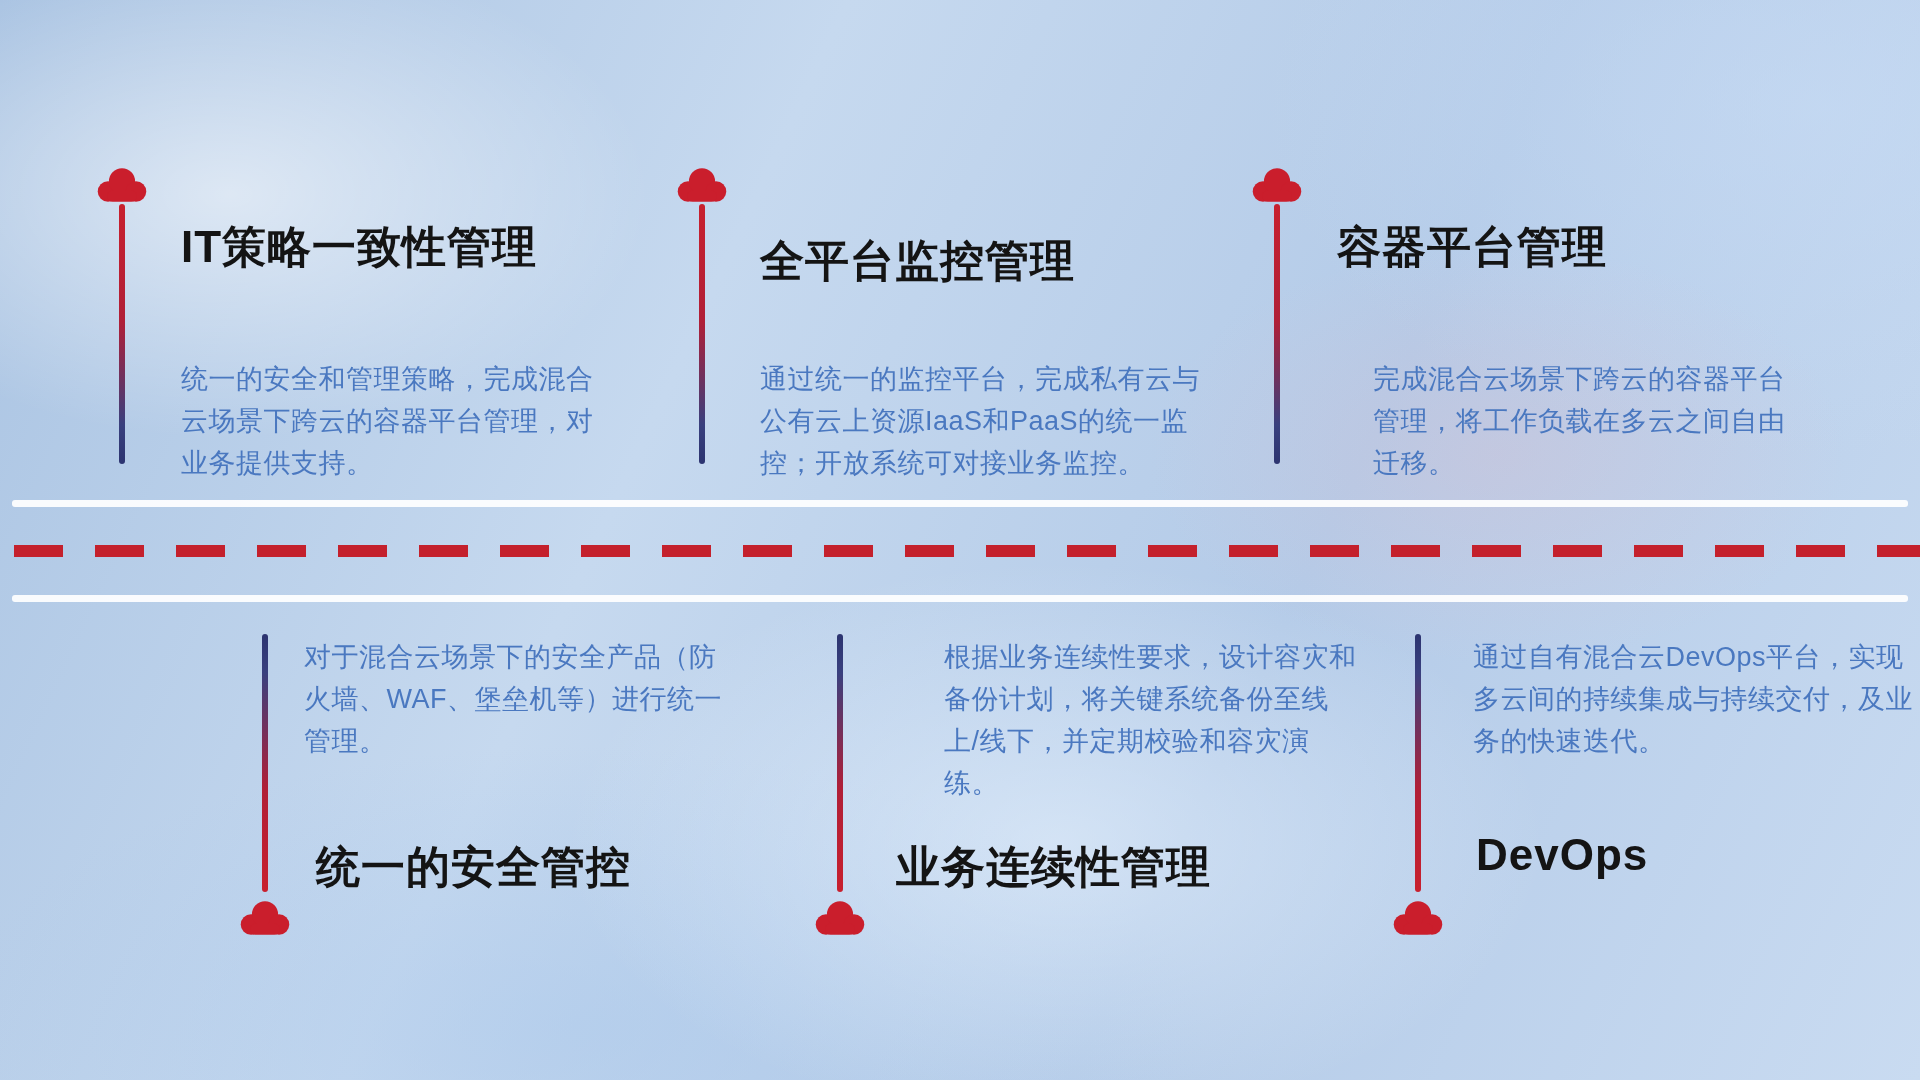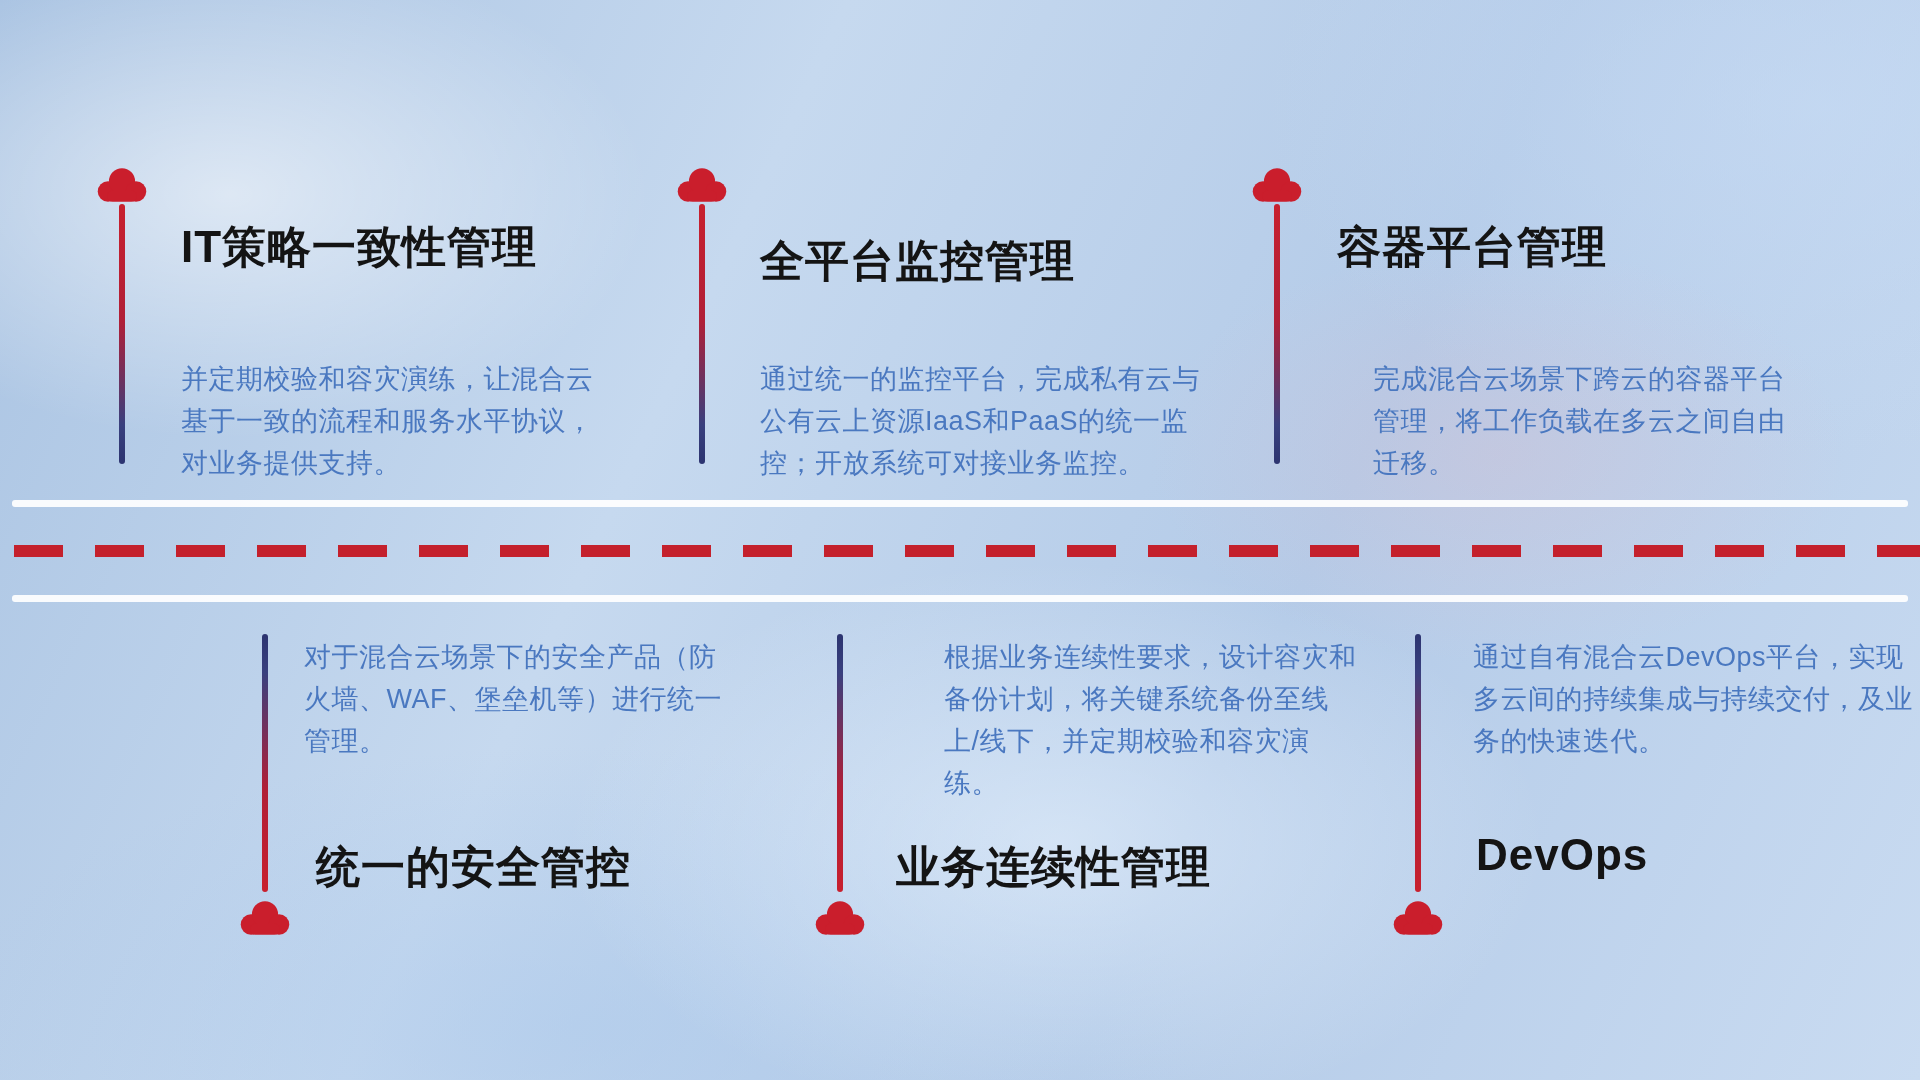--- a/index.html
+++ b/index.html
@@ -133,21 +133,21 @@
       <g fill="#ca1e2c">
         <circle cx="15" cy="27" r="11"></circle>
         <circle cx="30" cy="16" r="14"></circle>
         <circle cx="45" cy="27" r="11"></circle>
         <rect x="14" y="26" width="32" height="12" rx="6"></rect>
       </g>
     </svg>
   </div>
   <div class="stem down" id="item1-stem"></div>
   <div class="item-title" id="item1-title">IT策略一致性管理</div>
-  <div class="item-desc" id="item1-desc">并定期校验和容灾演练，让混合云基于一致的流程和服务水平协议，对业务提供支持。</div>
+  <div class="item-desc" id="item1-desc">统一的安全和管理策略，完成混合云场景下跨云的容器平台管理，对业务提供支持。</div>
 </div>
 
 <div>
   <div class="cloud" id="item2-cloud">
     <svg viewBox="0 0 60 40" xmlns="http://www.w3.org/2000/svg">
       <g fill="#ca1e2c">
         <circle cx="15" cy="27" r="11"></circle>
         <circle cx="30" cy="16" r="14"></circle>
         <circle cx="45" cy="27" r="11"></circle>
         <rect x="14" y="26" width="32" height="12" rx="6"></rect>

